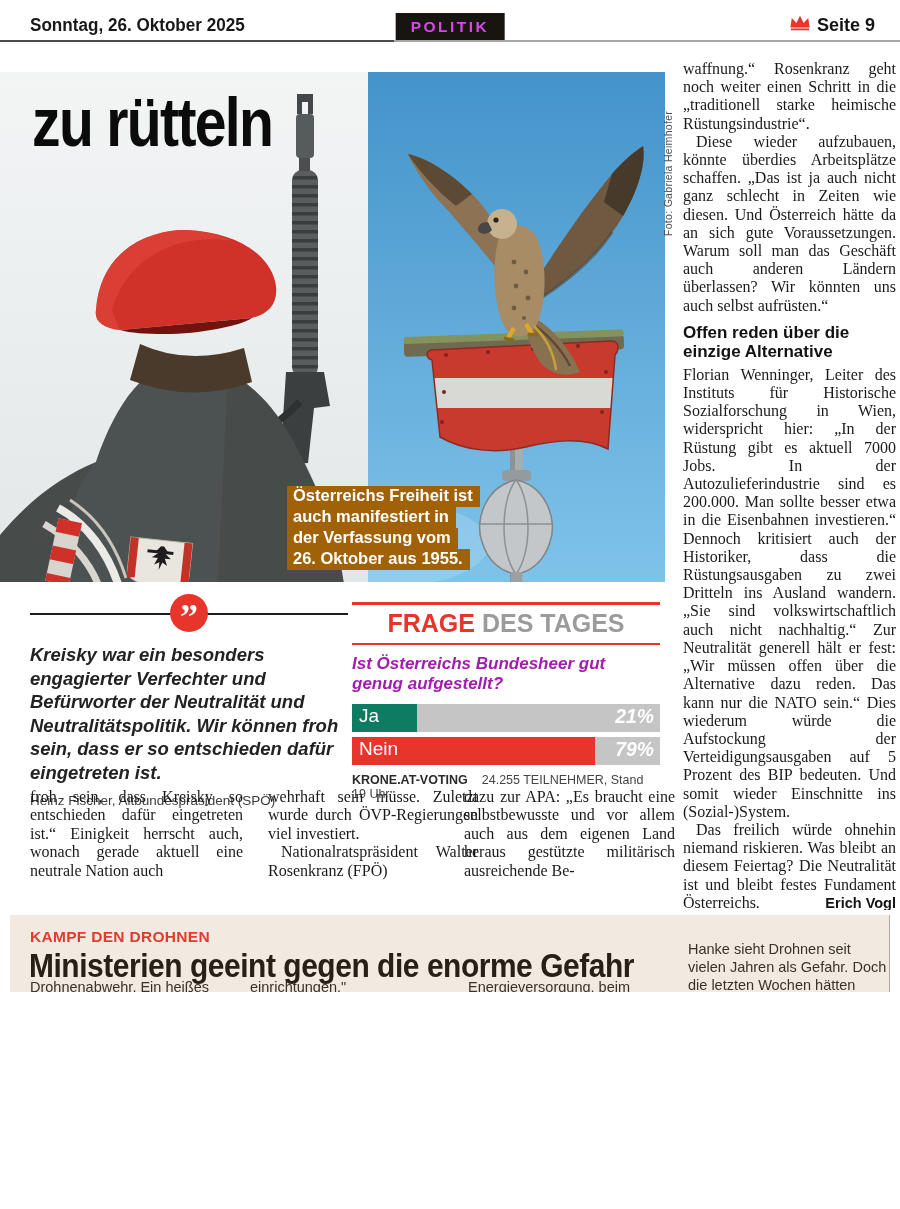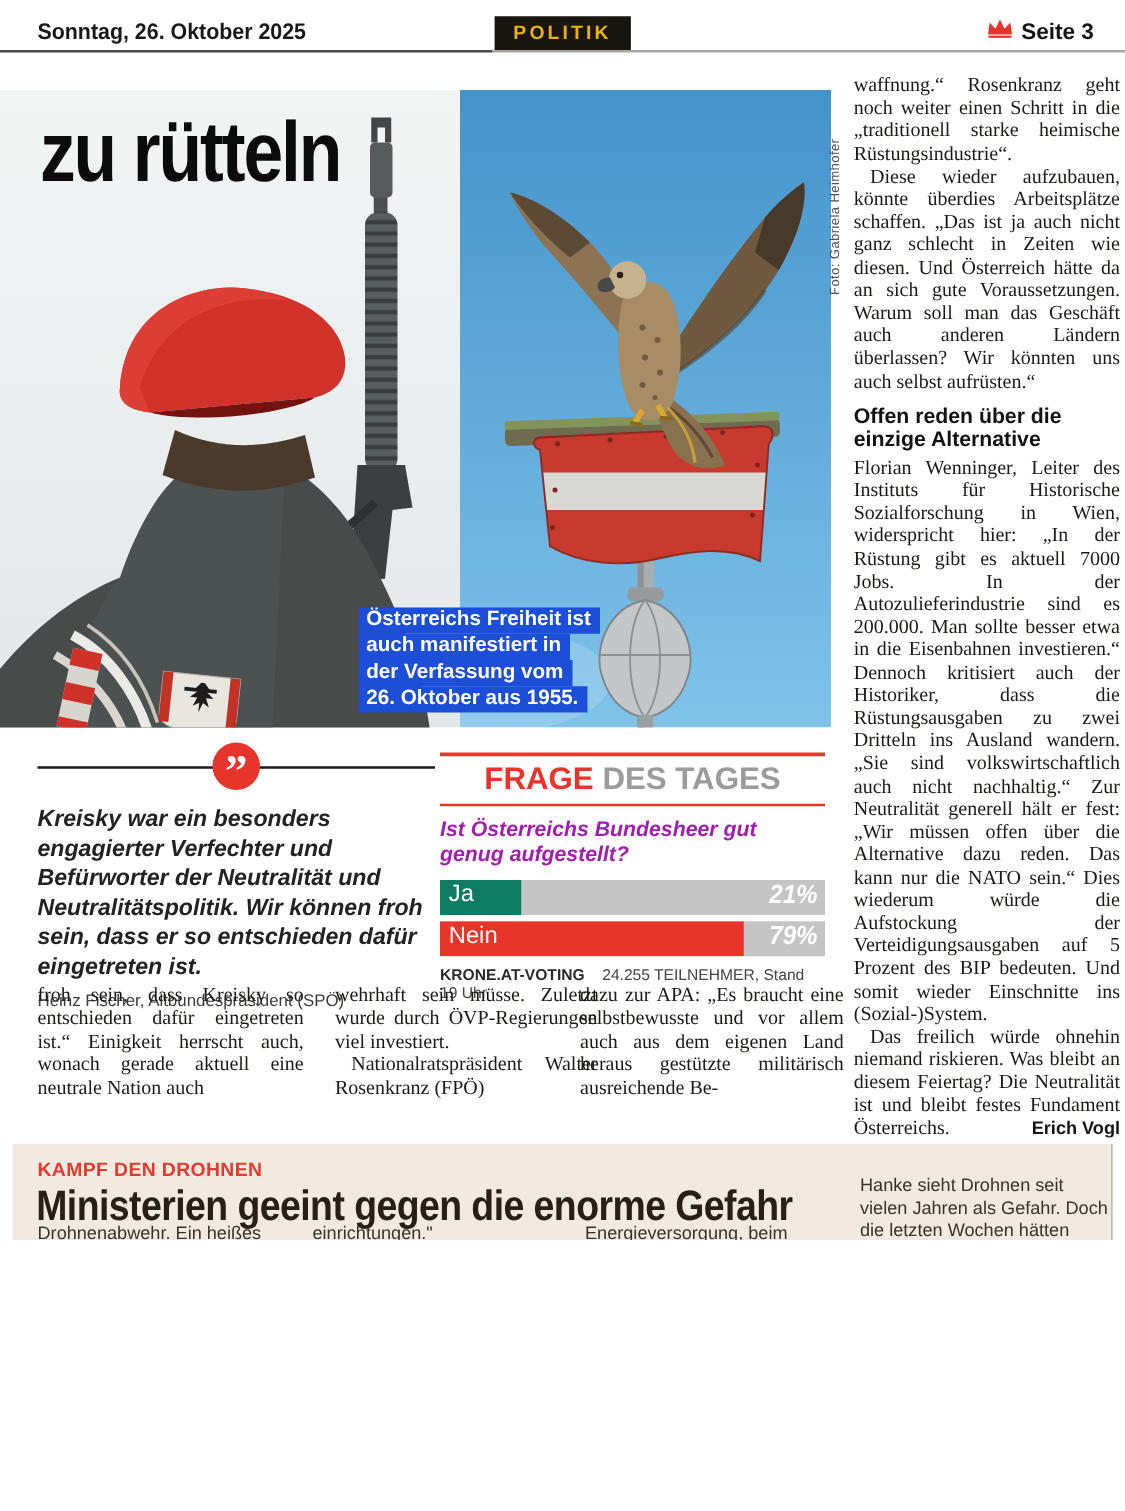--- a/index.html
+++ b/index.html
@@ -6,34 +6,34 @@
   html, body { width: 900px; height: 1209px; background: #fff; }
   #page { position: relative; width: 900px; height: 992px; background: #fff;
           font-family: "Liberation Sans", sans-serif; overflow: hidden; }
 
   
   .date { position: absolute; left: 30px; top: 15px; font-weight: bold; font-size: 18px;
           color: #181818; transform: scaleX(.95); transform-origin: 0 0; }
   .rule-left  { position: absolute; left: 0; top: 40px; width: 394px; height: 2px; background: #4b4b4b; }
   .rule-right { position: absolute; left: 394px; right: 0; top: 40px; height: 2px; background: #a5a5a5; }
   .section-badge { position: absolute; left: 50%; top: 13px; transform: translateX(-50%);
-          background: #18140f; color: #eab308; font-weight: bold; font-size: 15.5px;
+          background: #18140f; color: #d946ef; font-weight: bold; font-size: 15.5px;
           letter-spacing: 2.5px; padding: 5px 15px 4px; z-index: 2; }
   .pageno { position: absolute; right: 25px; top: 14px; display: flex; align-items: center;
           gap: 6px; font-weight: bold; font-size: 18px; color: #141414; }
 
   
   .photo-left  { position: absolute; left: 0;    top: 72px; width: 368px; height: 510px; }
   .photo-right { position: absolute; left: 368px; top: 72px; width: 297px; height: 510px; }
   .photo-left svg, .photo-right svg { display: block; }
   .headline { position: absolute; left: 32px; top: 88px; font-size: 68px; font-weight: bold;
           color: #0b0b0b; letter-spacing: -2px; line-height: 1; transform: scaleX(.84);
           transform-origin: 0 0; z-index: 3; }
   .caption { position: absolute; left: 287px; top: 486px; z-index: 4; }
-  .caption div { display: table; background: #1d4ed8; color: #fff; font-weight: bold;
+  .caption div { display: table; background: #a16207; color: #fff; font-weight: bold;
           font-size: 16.5px; line-height: 19px; padding: 0 7px 2px 6px; }
   .credit { position: absolute; left: 662px; top: 66px; width: 16px; height: 170px;
           writing-mode: vertical-rl; transform: rotate(180deg); font-size: 10.5px;
           color: #4f4f4f; letter-spacing: .3px; }
 
   
   .right-col { position: absolute; left: 683px; top: 60px; width: 213px; height: 850px;
           font-family: "Liberation Serif", serif; font-size: 16px; line-height: 18.2px;
           color: #1c1a18; text-align: justify; overflow: hidden; }
   .right-col p { margin: 0; }
@@ -103,21 +103,21 @@
   <div class="rule-left"></div>
   <div class="rule-right"></div>
   <div class="section-badge">POLITIK</div>
   <div class="pageno">
     <span>
       <svg width="22" height="17" viewBox="0 0 24 17">
           <path d="M1.5 14 L3 3.5 L8 9 L12 1 L16 9 L21 3.5 L22.5 14 Z" fill="#e8352c"></path>
           <rect x="2" y="15" width="20" height="2" fill="#e8352c"></rect>
         </svg>
     </span>
-    <span>Seite 3</span>
+    <span>Seite 9</span>
   </div>
 
   <div class="photo-left">
     <svg width="368" height="510" viewBox="0 0 368 510">
       <defs>
         <linearGradient id="g1" x1="0" y1="0" x2="0" y2="1">
           <stop offset="0" stop-color="#f3f5f5"></stop>
             <stop offset="1" stop-color="#e2e7e8"></stop>
         </linearGradient>
         <pattern id="ribs" width="8" height="9" patternUnits="userSpaceOnUse">

